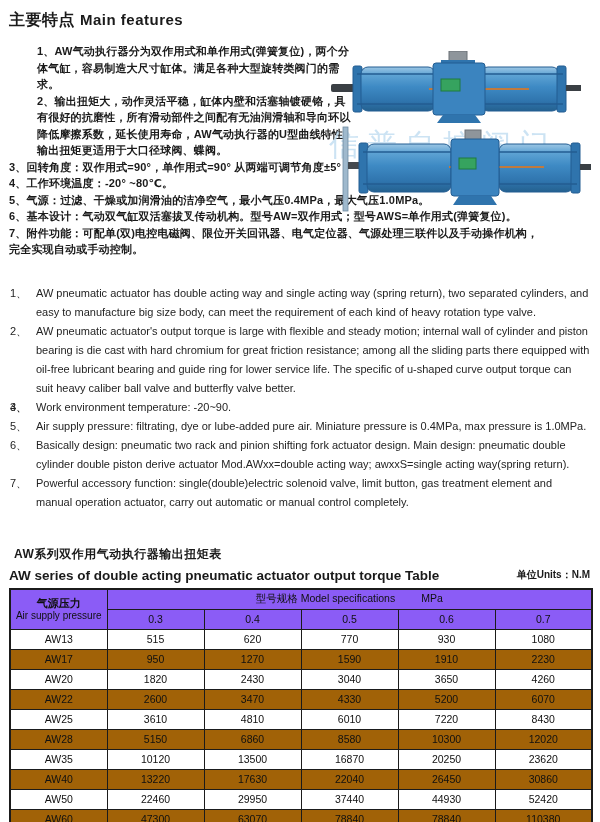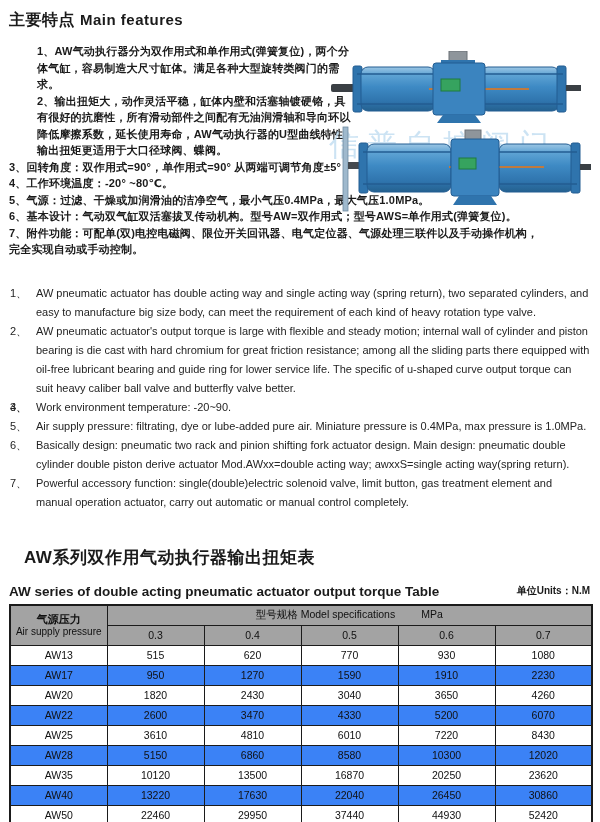--- a/index.html
+++ b/index.html
@@ -14,37 +14,37 @@
   .features-zh{position:relative;}
   .photo-wrap{position:absolute;top:8px;right:-3px;width:264px;height:170px;}
   .zh-narrow{margin-right:236px;margin-left:28px;}
   p.fz{font-size:11px;font-weight:bold;line-height:16.5px;margin:0;letter-spacing:0.2px;}
   
   .features-en{margin-top:26px;}
   p.fe{font-size:11px;line-height:19px;margin:0;color:#242424;position:relative;padding-left:27px;}
   p.fe .num{position:absolute;left:1px;top:0;}
   
   .table-section{margin-top:34px;}
-  .tt-zh{font-size:17px;font-weight:bold;margin:15px;letter-spacing:0.5px;}
+  .tt-zh{font-size:12px;font-weight:bold;margin:5px;letter-spacing:0.5px;}
   .tt-row{display:flex;justify-content:space-between;margin:1px 0 5px 0;}
   .tt-en{font-size:13.5px;font-weight:bold;}
   .tt-units{font-size:10px;font-weight:bold;padding-bottom:1px;}
   table.torque{width:584px;border-collapse:collapse;table-layout:fixed;border:2px solid #1b1b1b;}
   table.torque th,table.torque td{
     border:1px solid #1b1b1b;text-align:center;vertical-align:middle;
     font-size:10.5px;font-weight:normal;padding:0;height:19px;color:#101010;
   }
-  table.torque thead th{background:#a3a3a3;}
+  table.torque thead th{background:#8b5cf6;}
   table.torque col.model-col{width:97px;}
   .corner-zh{font-size:11px;font-weight:bold;line-height:13px;}
   .corner-en{font-size:10px;line-height:12px;}
   .group-unit{margin-left:26px;}
   th.group-hdr{font-size:11px;height:20px;}
   th.pressure-hdr{height:21px;}
-  tr.alt td{background:#3b82f6;}
+  tr.alt td{background:#a16207;}
   svg{display:block;}
 </style>
 </head>
 <body>
 
 <div class="page">
 
   <h1 class="main-title"><span>主要特点</span> <span class="en-part">Main features</span></h1>
 
   <div class="features-zh">

